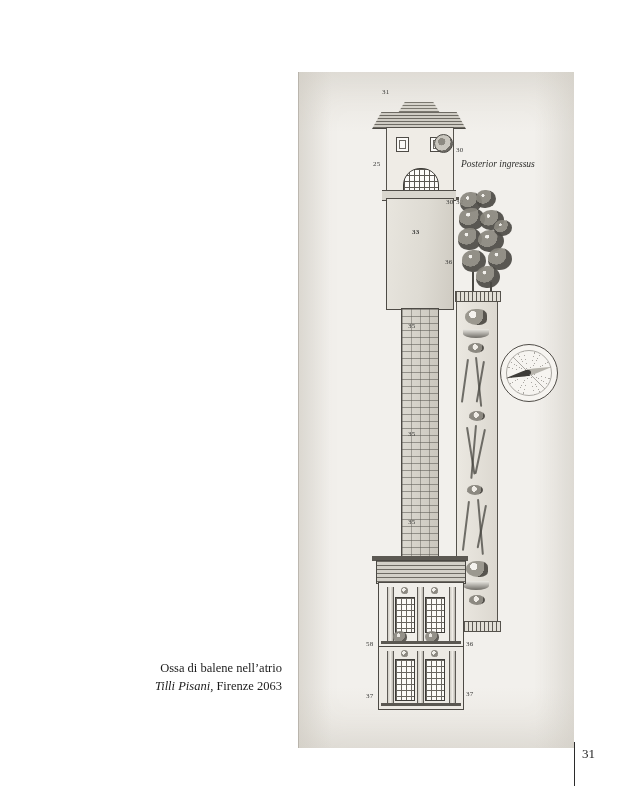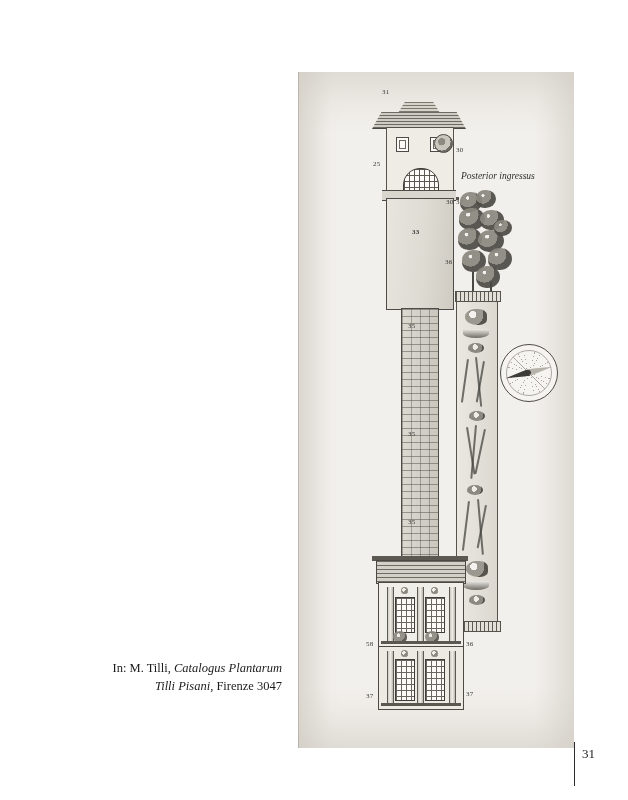--- a/index.html
+++ b/index.html
@@ -408,21 +408,21 @@
       <div class="pav-arch"></div>
     </div>
     <div class="pav-medallion"></div>
     <div class="pav-base"></div>
   </div>
 
   <span class="num" style="left:84px; top:16px;">31</span>
   <span class="num" style="left:75px; top:88px;">25</span>
   <span class="num" style="left:158px; top:74px;">30</span>
 
-  <span class="label-ingressus" style="left:163px; top:99px;">Posterior ingressus</span>
+  <span class="label-ingressus" style="left:163px; top:87px;">Posterior ingressus</span>
 
   <div class="wall-block"></div>
   <span class="num" style="left:148px; top:126px;">30</span>
   <span class="num" style="left:158px; top:126px;">32</span>
   <span class="num" style="left:114px; top:156px;font-weight:bold;">33</span>
   <span class="num" style="left:147px; top:186px;">36</span>
 
   <div class="hedge">
     <div class="bush" style="left:2px;  top:2px;  width:22px; height:20px;"></div>
     <div class="bush" style="left:18px; top:0px;  width:20px; height:18px;"></div>
@@ -504,18 +504,18 @@
     <div class="f-band" style="left:2px; top:56px; width:80px;"></div>
   </div>
 
   <span class="num" style="left:68px;  top:568px;">58</span>
   <span class="num" style="left:168px; top:568px;">36</span>
   <span class="num" style="left:68px;  top:620px;">37</span>
   <span class="num" style="left:168px; top:618px;">37</span>
 </div>
 
 <div class="caption">
-  <div><span>In: M. Tilli, </span><span class="it">Catalogus Plantarum</span></div>
-  <div><span class="it">Tilli Pisani</span><span>, Firenze 3047</span></div>
+  <div>Ossa di balene nell’atrio</div>
+  <div><span class="it">Tilli Pisani</span><span>, Firenze 2063</span></div>
 </div>
 
 <div class="folio-rule"></div>
 <div class="folio">31</div>
 
 </body></html>

